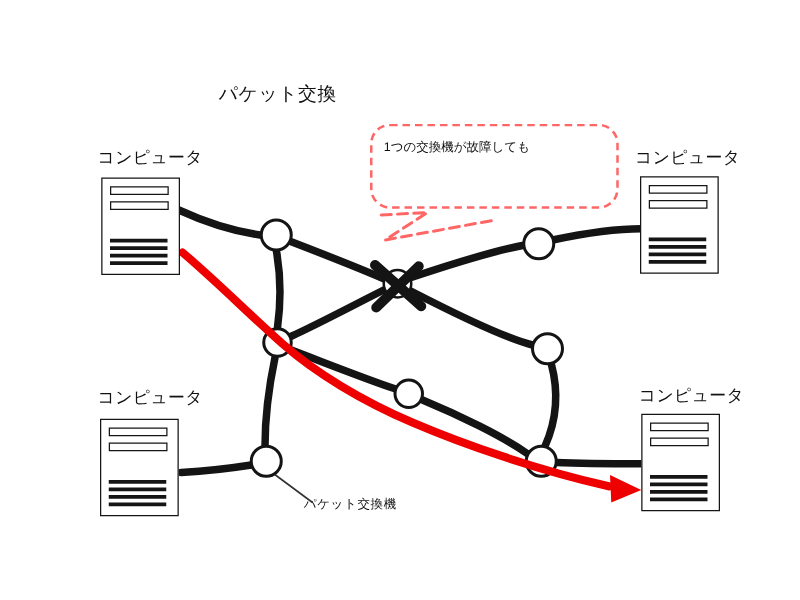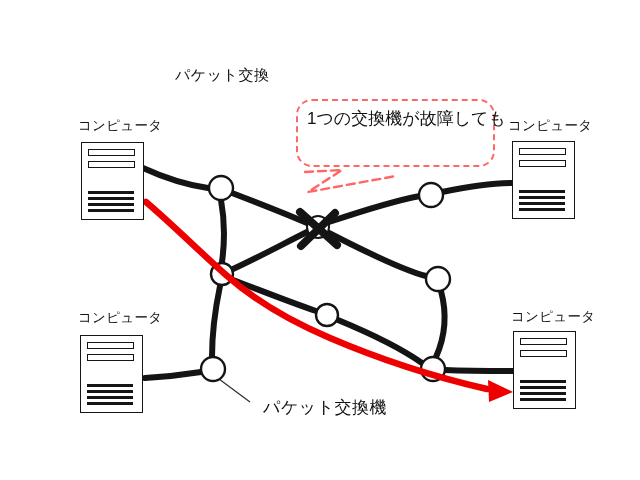--- a/index.html
+++ b/index.html
@@ -22,24 +22,24 @@
     width:63px;height:78px;box-sizing:border-box;background:#fff;
     border:1.5px solid #151515;
   }
   .computer .bar{margin:0 8px 5px 6px;height:7px;border:1px solid #151515;box-sizing:border-box;background:#fff;}
   .computer .bar.first{margin-top:6px;}
   .computer .hlines{margin-top:23px;}
   .computer .hr{margin:0 9px 3px 6px;height:3px;background:#151515;}
   .callout{
     left:296px;top:67px;width:199px;height:68px;box-sizing:border-box;
     border:2.5px dashed var(--callout,#ff6666);border-radius:16px;
-    padding:8px 0 0 9px;font-size:17px;line-height:19.5px;white-space:nowrap;
+    padding:8px 0 0 9px;font-size:10px;line-height:19.5px;white-space:nowrap;
     background:transparent;
   }
-  .switch-label{left:263px;top:364px;font-size:17px;white-space:nowrap;letter-spacing:0.5px;}
+  .switch-label{left:243px;top:364px;font-size:10px;white-space:nowrap;letter-spacing:0.5px;}
 </style>
 </head>
 <body>
 
 <div class="stage" style="--line: #141414; --route: #ee0000; --callout: #ff6666; --bg: #ffffff;">
 
   <svg class="draw" width="640" height="480" viewBox="0 0 640 480">
 
     <path class="edge" d="M 143,136 C 167,147 187,153 208,156"></path>
     <path class="edge" d="M 232,161 C 258,171 286,182 307,191"></path>

